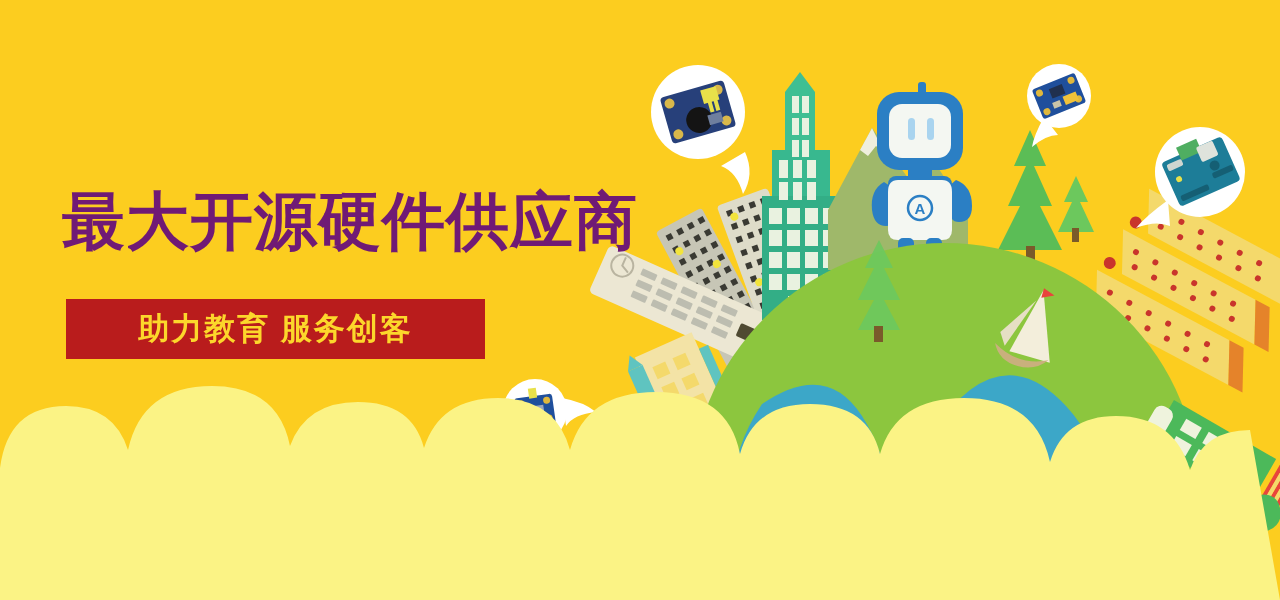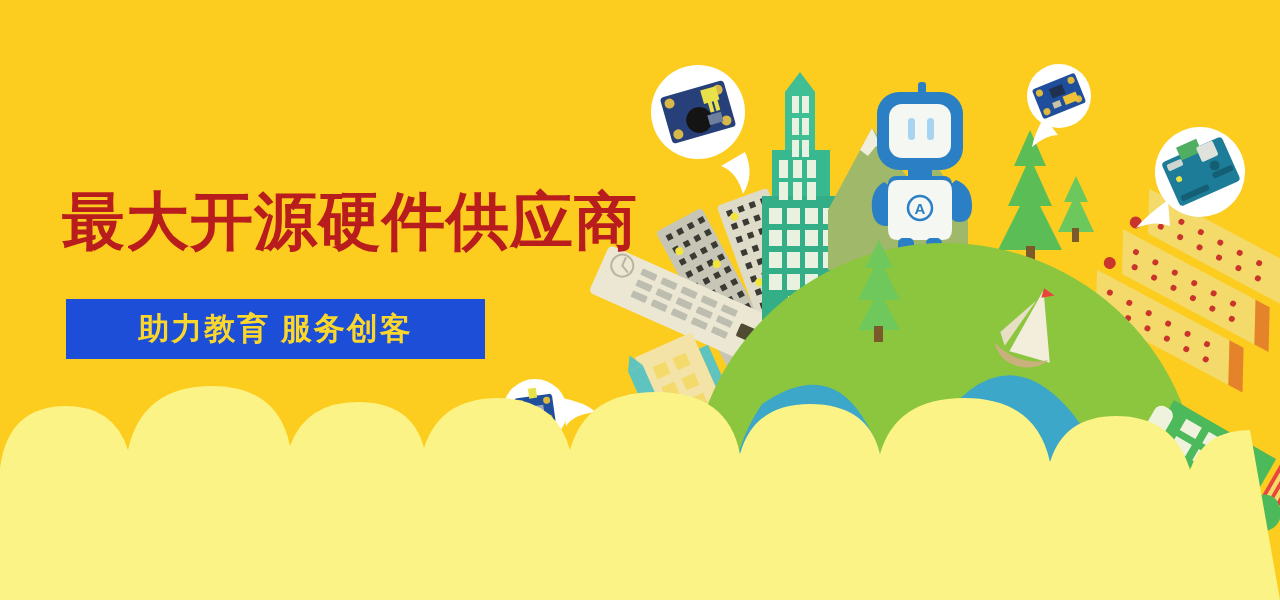--- a/index.html
+++ b/index.html
@@ -10,25 +10,25 @@
   }
   #banner{
     position:relative;width:1280px;height:600px;overflow:hidden;
     background:#fccd1f;
   }
   #art{position:absolute;left:0;top:0;width:1280px;height:600px;}
   .copy{position:absolute;left:0;top:0;width:660px;height:600px;z-index:40;}
   .headline{
     position:absolute;left:62px;top:186px;
     font-size:63px;line-height:70px;font-weight:bold;
-    letter-spacing:1px;color:#b91c1c;white-space:nowrap;
+    letter-spacing:1px;color:#701a75;white-space:nowrap;
   }
   .tagband{
     position:absolute;left:66px;top:299px;width:419px;height:60px;
-    background:#1d4ed8;
+    background:#b91c1c;
   }
   .tagtext{
     position:absolute;left:0;top:0;width:419px;height:60px;
     display:flex;align-items:center;justify-content:center;
     font-size:31px;font-weight:bold;letter-spacing:2px;color:#fcd72b;
     white-space:nowrap;
   }
 </style>
 </head>
 <body>

